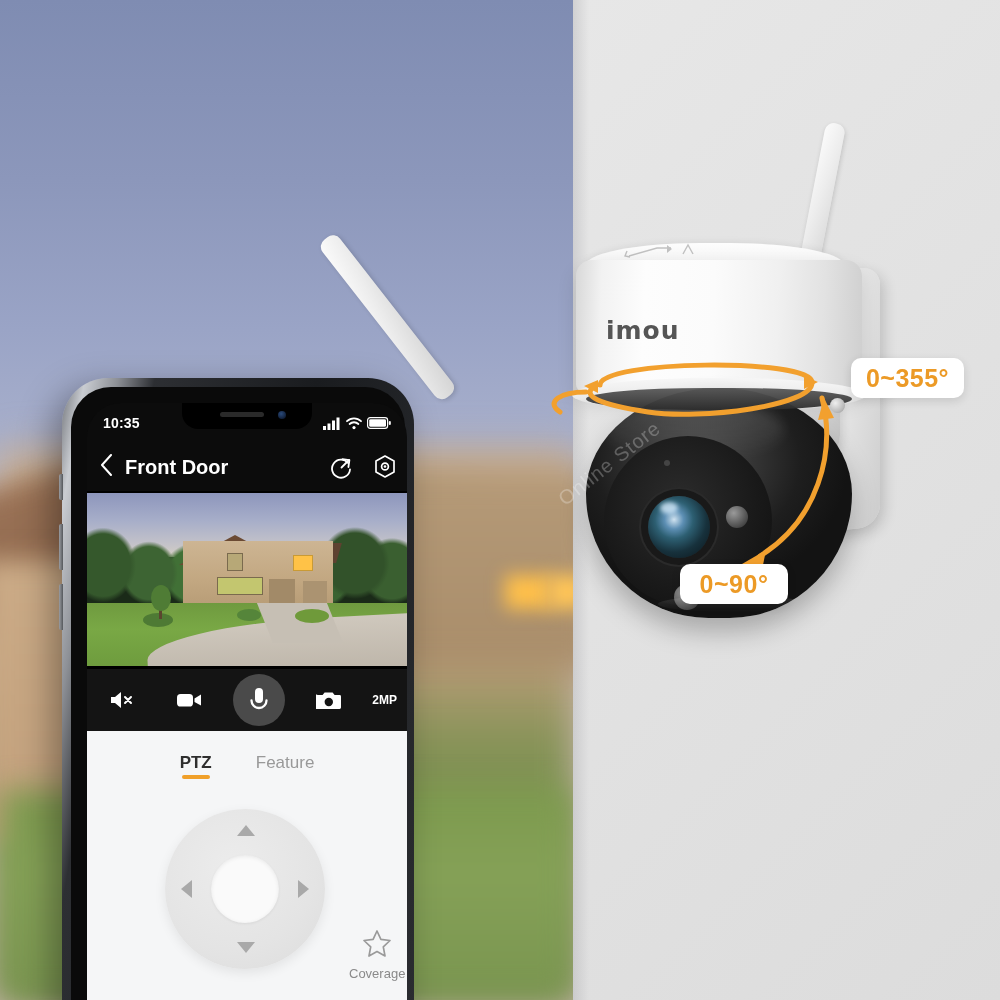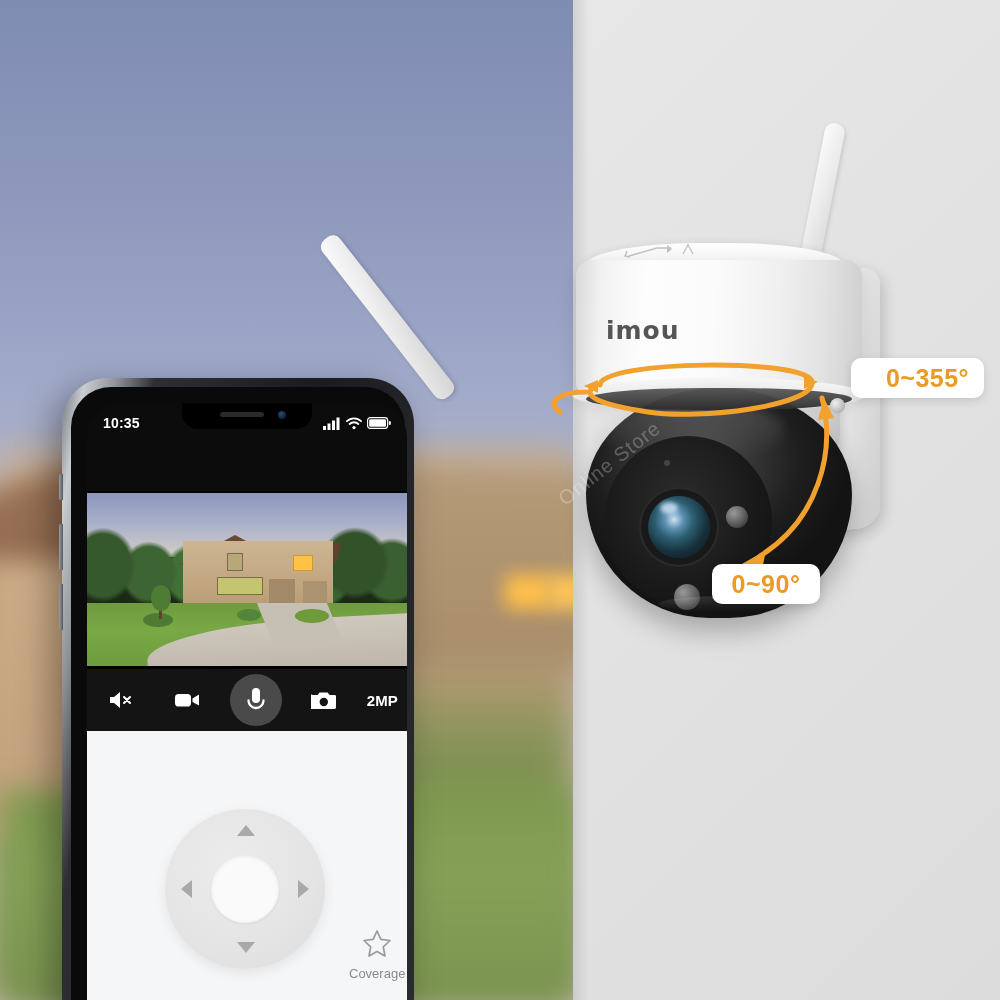--- a/index.html
+++ b/index.html
@@ -261,22 +261,22 @@
   .badge {
     position: absolute;
     background: #ffffff;
     color: #ec9a26;
     font-weight: bold;
     border-radius: 10px;
     box-shadow: 0 3px 10px rgba(0,0,0,.12);
     display: flex; align-items: center; justify-content: center;
     letter-spacing: .5px;
   }
-  .badge-pan  { left: 851px; top: 358px; width: 113px; height: 40px; font-size: 25px; padding-left: 20px; }
-  .badge-tilt { left: 680px; top: 564px; width: 108px; height: 40px; font-size: 25px; margin-left: 32px; }
+  .badge-pan  { left: 851px; top: 358px; width: 113px; height: 40px; font-size: 25px; }
+  .badge-tilt { left: 680px; top: 564px; width: 108px; height: 40px; font-size: 25px; }
 
   
   #phone {
     position: absolute; left: 62px; top: 378px;
     width: 352px; height: 640px;
   }
   .phone-outer {
     position: absolute; left: 0; top: 0;
     width: 352px; height: 640px;
     background: linear-gradient(100deg,#6e7176 0%, #c9ccd1 5%, #8d9096 12%, #2d2f33 20%, #1a1c1f 55%, #2a2c30 100%);
@@ -428,21 +428,21 @@
     background: #141414;
     display: flex; align-items: center; justify-content: space-around;
     color: #fff;
     z-index: 3;
   }
   .ctrl-item { display: flex; align-items: center; justify-content: center; width: 48px; height: 48px; }
   .ctrl-item.mic {
     background: #4a4a4a; border-radius: 50%;
     width: 52px; height: 52px;
   }
-  .ctrl-label { font-size: 15px; font-weight: 600; }
+  .ctrl-label { font-size: 12px; font-weight: 600; }
 
   .panel {
     position: absolute; left: 0; top: 328px;
     width: 320px; height: 296px;
     background: #f5f6f7;
     z-index: 2;
   }
   .tabs {
     position: absolute; left: 0; top: 22px;
     width: 320px;
@@ -587,20 +587,42 @@
                 <circle cx="8" cy="10.6" r="1.6" fill="#fff"></circle>
               </svg>
               <svg width="24" height="12" viewBox="0 0 24 12">
                 <rect x="0.6" y="0.6" width="20" height="10.8" rx="2.6" ry="2.6" stroke="#fff" stroke-width="1.2" fill="none"></rect>
                 <rect x="2.2" y="2.2" width="16.8" height="7.6" rx="1.4" ry="1.4" fill="#fff"></rect>
                 <rect x="21.8" y="4" width="2" height="4" rx="1" ry="1" fill="#fff"></rect>
               </svg>
             </div>
           </div>
 
+          <div class="app-header">
+            <div class="hdr-back">
+              <svg width="13" height="22" viewBox="0 0 13 22">
+                <path d="M11 1 L2 11 L11 21" stroke="#fff" stroke-width="2" fill="none" stroke-linecap="round" stroke-linejoin="round"></path>
+              </svg>
+            </div>
+            <div class="hdr-title">Front Door</div>
+            <div class="hdr-icon">
+              <svg width="24" height="24" viewBox="0 0 24 24">
+                <path d="M19 8 A9 9 0 1 0 21 14.5" stroke="#fff" stroke-width="1.8" fill="none" stroke-linecap="round"></path>
+                <path d="M13.5 4.2 L20.4 5.2 L19.4 12" stroke="#fff" stroke-width="1.8" fill="none" stroke-linecap="round" stroke-linejoin="round"></path>
+                <path d="M20 5 L12.5 12.5" stroke="#fff" stroke-width="1.8" fill="none" stroke-linecap="round"></path>
+              </svg>
+            </div>
+            <div class="hdr-icon">
+              <svg width="24" height="26" viewBox="0 0 24 26">
+                <path d="M12 2 L21 7 L21 18 L12 23 L3 18 L3 7 Z" stroke="#fff" stroke-width="1.7" fill="none" stroke-linejoin="round"></path>
+                <circle cx="12" cy="12.5" r="3.4" stroke="#fff" stroke-width="1.7" fill="none"></circle>
+                <circle cx="12" cy="12.5" r="1.3" fill="#fff"></circle>
+              </svg>
+            </div>
+          </div>
 
           <div class="video-feed">
             <div class="vf-sky"></div>
             <div class="vf-treeline"></div>
             <div class="vf-roof"></div>
             <div class="vf-roof2"></div>
             <div class="vf-house"></div>
             <div class="vf-win w2"></div>
             <div class="vf-win w1"></div>
             <div class="vf-win glow"></div>
@@ -640,20 +662,24 @@
             <div class="ctrl-item">
               <svg width="26" height="21" viewBox="0 0 26 21">
                 <path d="M2 5 h5 l2 -2.6 h8 L19 5 h5 a1.4 1.4 0 0 1 1.4 1.4 v11.2 a1.4 1.4 0 0 1 -1.4 1.4 h-23 a1.4 1.4 0 0 1 -1.4 -1.4 v-11.2 A1.4 1.4 0 0 1 2 5 Z" fill="#fff" transform="translate(-0.4,0)"></path>
                 <circle cx="12.8" cy="12" r="4.2" fill="#141414"></circle>
               </svg>
             </div>
             <div class="ctrl-label">2MP</div>
           </div>
 
           <div class="panel">
+            <div class="tabs">
+              <div class="tab active">PTZ</div>
+              <div class="tab">Feature</div>
+            </div>
 
             <div class="dpad-wrap">
               <div class="dpad-outer"></div>
               <div class="dpad-arrow up"></div>
               <div class="dpad-arrow down"></div>
               <div class="dpad-arrow left"></div>
               <div class="dpad-arrow right"></div>
               <div class="dpad-inner"></div>
             </div>
 

